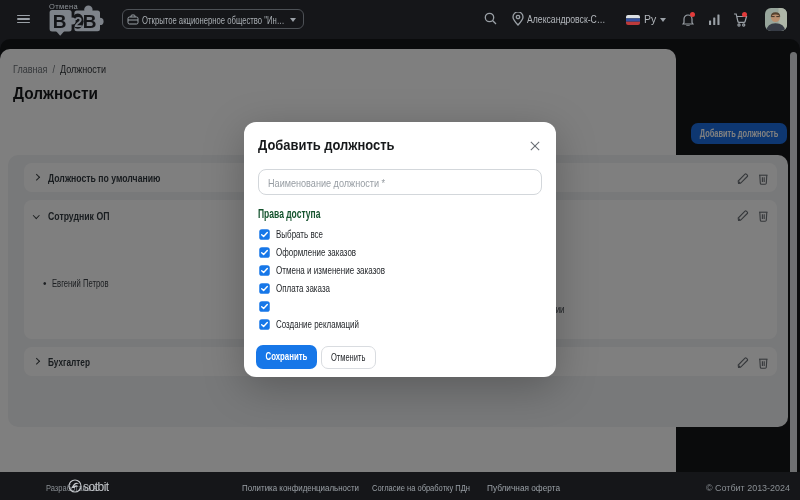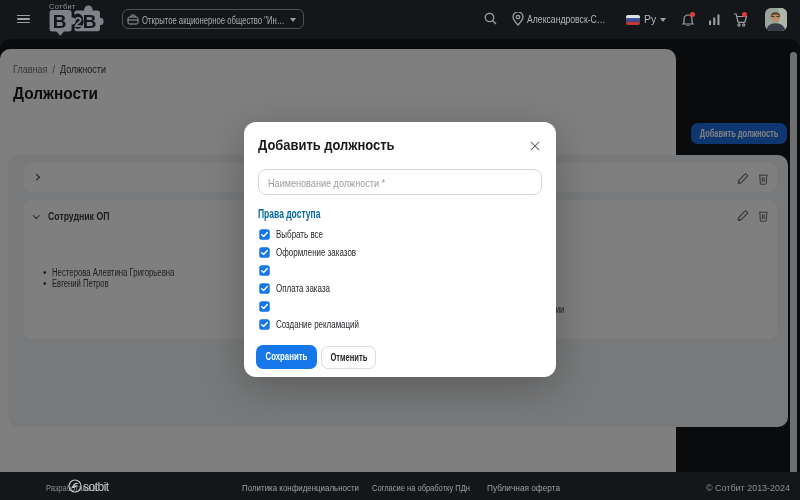--- a/index.html
+++ b/index.html
@@ -49,75 +49,82 @@
 .flink { position:absolute; top:9.5px; font-size:9.5px; color:#9aa0a6; }
 .fcopy { position:absolute; left:706px; top:9.5px; font-size:9.5px; color:#8a8f94; }
 .sotbit { position:absolute; left:68px; top:5px; }
 
 
 .overlay { position:absolute; left:0; top:39px; width:800px; height:433px; background:rgba(0,0,0,0.5); border-radius:10px 10px 0 0; }
 .modal { position:absolute; left:244px; top:122px; width:312px; height:255px; background:#fff; border-radius:12px; box-shadow:0 10px 40px rgba(0,0,0,0.25); }
 .modal h2 { position:absolute; left:14px; top:14px; font-size:15.5px; font-weight:bold; color:#17191b; }
 .minput { position:absolute; left:14px; top:47px; width:284px; height:25.5px; border:1px solid #d3d7db; border-radius:8px; }
 .minput span { position:absolute; left:9px; top:6.5px; font-size:11.5px; color:#979da3; }
-.mlabel { position:absolute; left:14px; top:84.5px; font-size:12px; font-weight:bold; color:#0369a1; }
+.mlabel { position:absolute; left:14px; top:84.5px; font-size:12px; font-weight:bold; color:#14532d; }
 .cb { position:absolute; left:14.5px; }
 .cbl { position:absolute; left:31.5px; font-size:11px; color:#25282c; }
 .msave { position:absolute; left:12px; top:223px; width:60.5px; height:23.5px; background:#1777e8; border-radius:7px; color:#fff; font-size:11px; font-weight:bold; text-align:center; line-height:23.5px; }
-.mcancel { position:absolute; left:76.5px; top:223.5px; width:55.5px; height:23px; background:#fff; border:1px solid #d9dce0; border-radius:7px; color:#1d2024; font-size:11px; font-weight:bold; text-align:center; line-height:21px; }
+.mcancel { position:absolute; left:76.5px; top:223.5px; width:55.5px; height:23px; background:#fff; border:1px solid #d9dce0; border-radius:7px; color:#1d2024; font-size:11px; font-weight:normal; text-align:center; line-height:21px; }
 .ctr { transform-origin:50% 50%; display:inline-block; white-space:nowrap; }
 </style>
 </head>
 <body>
 
 <div class="main">
   <div class="crumb"><span class="sx" style="transform:scaleX(0.86)">Главная&nbsp; /&nbsp; <b>Должности</b></span></div>
   <h1><span class="sx" style="transform:scaleX(0.906)">Должности</span></h1>
   <div class="addbtn">
       <span class="ctr" style="position:absolute;left:50%;top:0;transform:translateX(-50%) scaleX(0.709)">Добавить должность</span>
     </div>
   <div class="scrollbar"></div>
   <div class="container">
     <div class="card" style="top:8px;height:29px">
       <div class="chev r" style="top:11.8px"></div>
+      <div class="ttl" style="top:8.5px"><span class="sx" style="transform:scaleX(0.826)">Должность по умолчанию</span></div>
       <svg class="rowic" width="34" height="12" viewBox="0 0 34 12" style="top:10px">
           <g id="pt1">
             <path d="M1.5 10.5 L1.2 8 L8 1.2 Q8.6 0.6 9.3 1.2 L10.3 2.2 Q10.9 2.9 10.3 3.5 L3.5 10.3 Z" fill="none" stroke="#6b7076" stroke-width="1.1"></path>
             <path d="M1.5 10.5 L3.8 9.9 L1.9 8.1 Z" fill="#6b7076"></path>
             <g stroke="#6b7076" stroke-width="1.1" fill="none">
               <path d="M22 2.2 h8.5"></path>
               <path d="M22.8 2.2 l0.5 8 q0.05 1 1.2 1 h3.6 q1.1 0 1.2 -1 l0.5 -8"></path>
               <line x1="25.4" y1="4.3" x2="25.4" y2="9"></line>
               <line x1="27.2" y1="4.3" x2="27.2" y2="9"></line>
             </g>
           </g>
         </svg>
     </div>
     <div class="card" style="top:45px;height:138.5px">
       <div class="chev d" style="top:13px"></div>
       <div class="ttl" style="top:10px"><span class="sx" style="transform:scaleX(0.829)">Сотрудник ОП</span></div>
       <svg class="rowic" width="34" height="12" viewBox="0 0 34 12" style="top:10px">
           <use href="#pt1"></use>
         </svg>
-      <div class="nm" style="top:66.5px"><i>•</i><span class="sx" style="transform:scaleX(0.778)">Нестерова Алевтина Григорьевна</span></div>
       <div class="nm" style="top:78px"><i>•</i><span class="sx" style="transform:scaleX(0.767)">Евгений Петров</span></div>
       <div style="position:absolute;left:495px;top:103.5px;font-size:10px;color:#3a3f45"><span class="sx" style="transform:scaleX(0.78)">организации</span></div>
+    </div>
+    <div class="card" style="top:192px;height:29px">
+      <div class="chev r" style="top:11.5px"></div>
+      <div class="ttl" style="top:8.5px"><span class="sx" style="transform:scaleX(0.785)">Бухгалтер</span></div>
+      <svg class="rowic" width="34" height="12" viewBox="0 0 34 12" style="top:10px">
+          <use href="#pt1"></use>
+        </svg>
     </div>
   </div>
 </div>
 
 <div class="overlay"></div>
 
 <div class="header">
   <div class="burger">
       <div></div>
       <div></div>
       <div></div>
     </div>
-  <div class="logo-txt">Сотбит</div>
+  <div class="logo-txt">Отмена</div>
   <svg class="logo-svg" width="56" height="36" viewBox="0 0 56 36">
     <g fill="#7e838a">
       <rect x="25.4" y="10.4" width="25.6" height="20.8" rx="2.5"></rect>
       <circle cx="39.4" cy="9.7" r="4.2"></circle>
       <circle cx="51" cy="21.4" r="3.6"></circle>
     </g>
     <ellipse cx="28.8" cy="21.2" rx="5.8" ry="7.6" fill="#151619"></ellipse>
     <g fill="#7e838a">
       <rect x="0.6" y="10" width="22" height="21.6" rx="2.5"></rect>
       <circle cx="23.2" cy="21" r="3.5"></circle>
@@ -214,20 +221,21 @@
   <div class="cbl" style="top:106px"><span class="sx" style="transform:scaleX(0.726)">Выбрать все</span></div>
   <svg class="cb" style="top:124.5px" width="11" height="11" viewBox="0 0 11 11">
       <rect x="0.25" y="0.25" width="10.5" height="10.5" rx="2.6" fill="#1777e8"></rect>
       <path d="M2.7 5.7 L4.6 7.5 L8.3 3.5" stroke="#fff" stroke-width="1.4" fill="none" stroke-linecap="round" stroke-linejoin="round"></path>
     </svg>
   <div class="cbl" style="top:124px"><span class="sx" style="transform:scaleX(0.725)">Оформление заказов</span></div>
   <svg class="cb" style="top:142.5px" width="11" height="11" viewBox="0 0 11 11">
       <rect x="0.25" y="0.25" width="10.5" height="10.5" rx="2.6" fill="#1777e8"></rect>
       <path d="M2.7 5.7 L4.6 7.5 L8.3 3.5" stroke="#fff" stroke-width="1.4" fill="none" stroke-linecap="round" stroke-linejoin="round"></path>
     </svg>
+  <div class="cbl" style="top:142px"><span class="sx" style="transform:scaleX(0.73)">Отмена и изменение заказов</span></div>
   <svg class="cb" style="top:160.5px" width="11" height="11" viewBox="0 0 11 11">
       <rect x="0.25" y="0.25" width="10.5" height="10.5" rx="2.6" fill="#1777e8"></rect>
       <path d="M2.7 5.7 L4.6 7.5 L8.3 3.5" stroke="#fff" stroke-width="1.4" fill="none" stroke-linecap="round" stroke-linejoin="round"></path>
     </svg>
   <div class="cbl" style="top:160px"><span class="sx" style="transform:scaleX(0.727)">Оплата заказа</span></div>
   <svg class="cb" style="top:178.5px" width="11" height="11" viewBox="0 0 11 11">
       <rect x="0.25" y="0.25" width="10.5" height="10.5" rx="2.6" fill="#1777e8"></rect>
       <path d="M2.7 5.7 L4.6 7.5 L8.3 3.5" stroke="#fff" stroke-width="1.4" fill="none" stroke-linecap="round" stroke-linejoin="round"></path>
     </svg>
   <svg class="cb" style="top:196.5px" width="11" height="11" viewBox="0 0 11 11">

